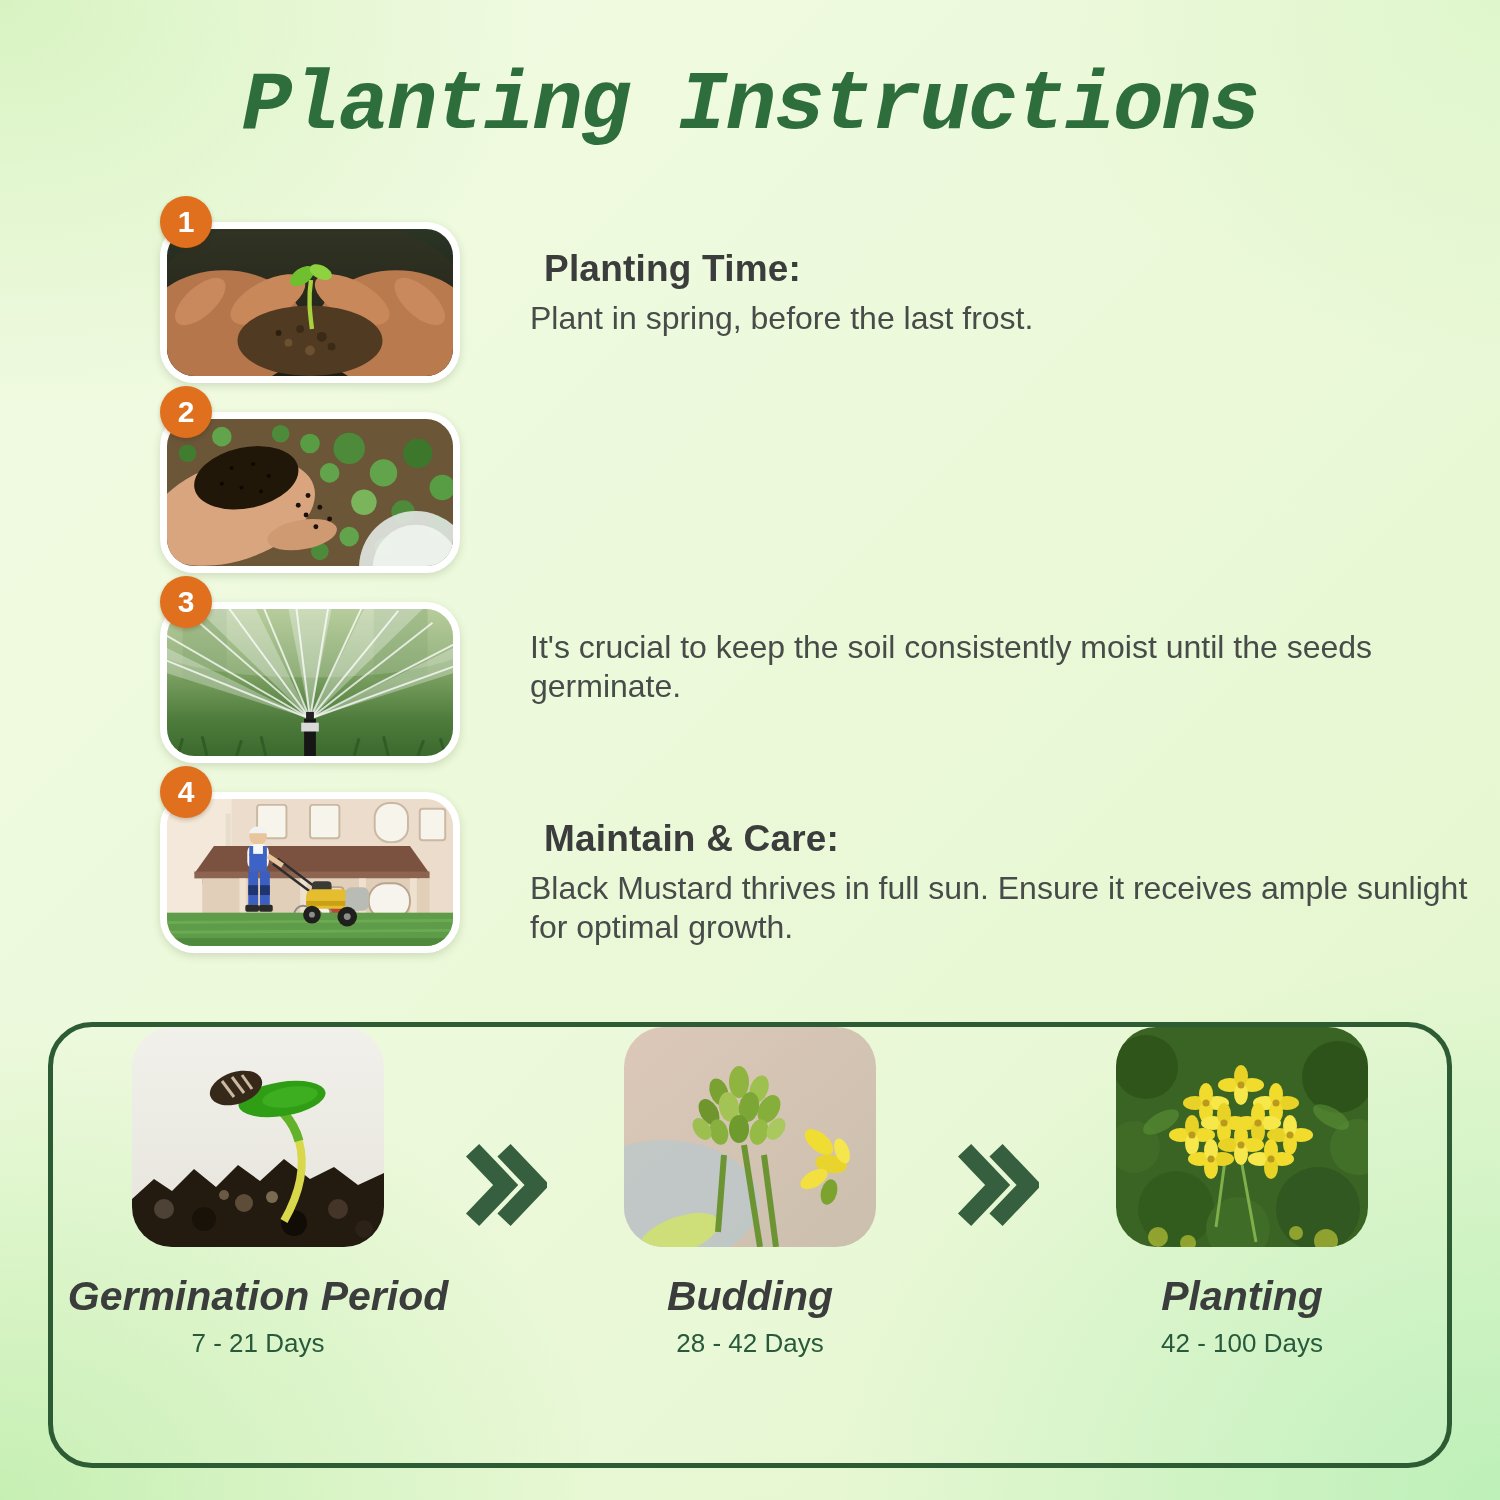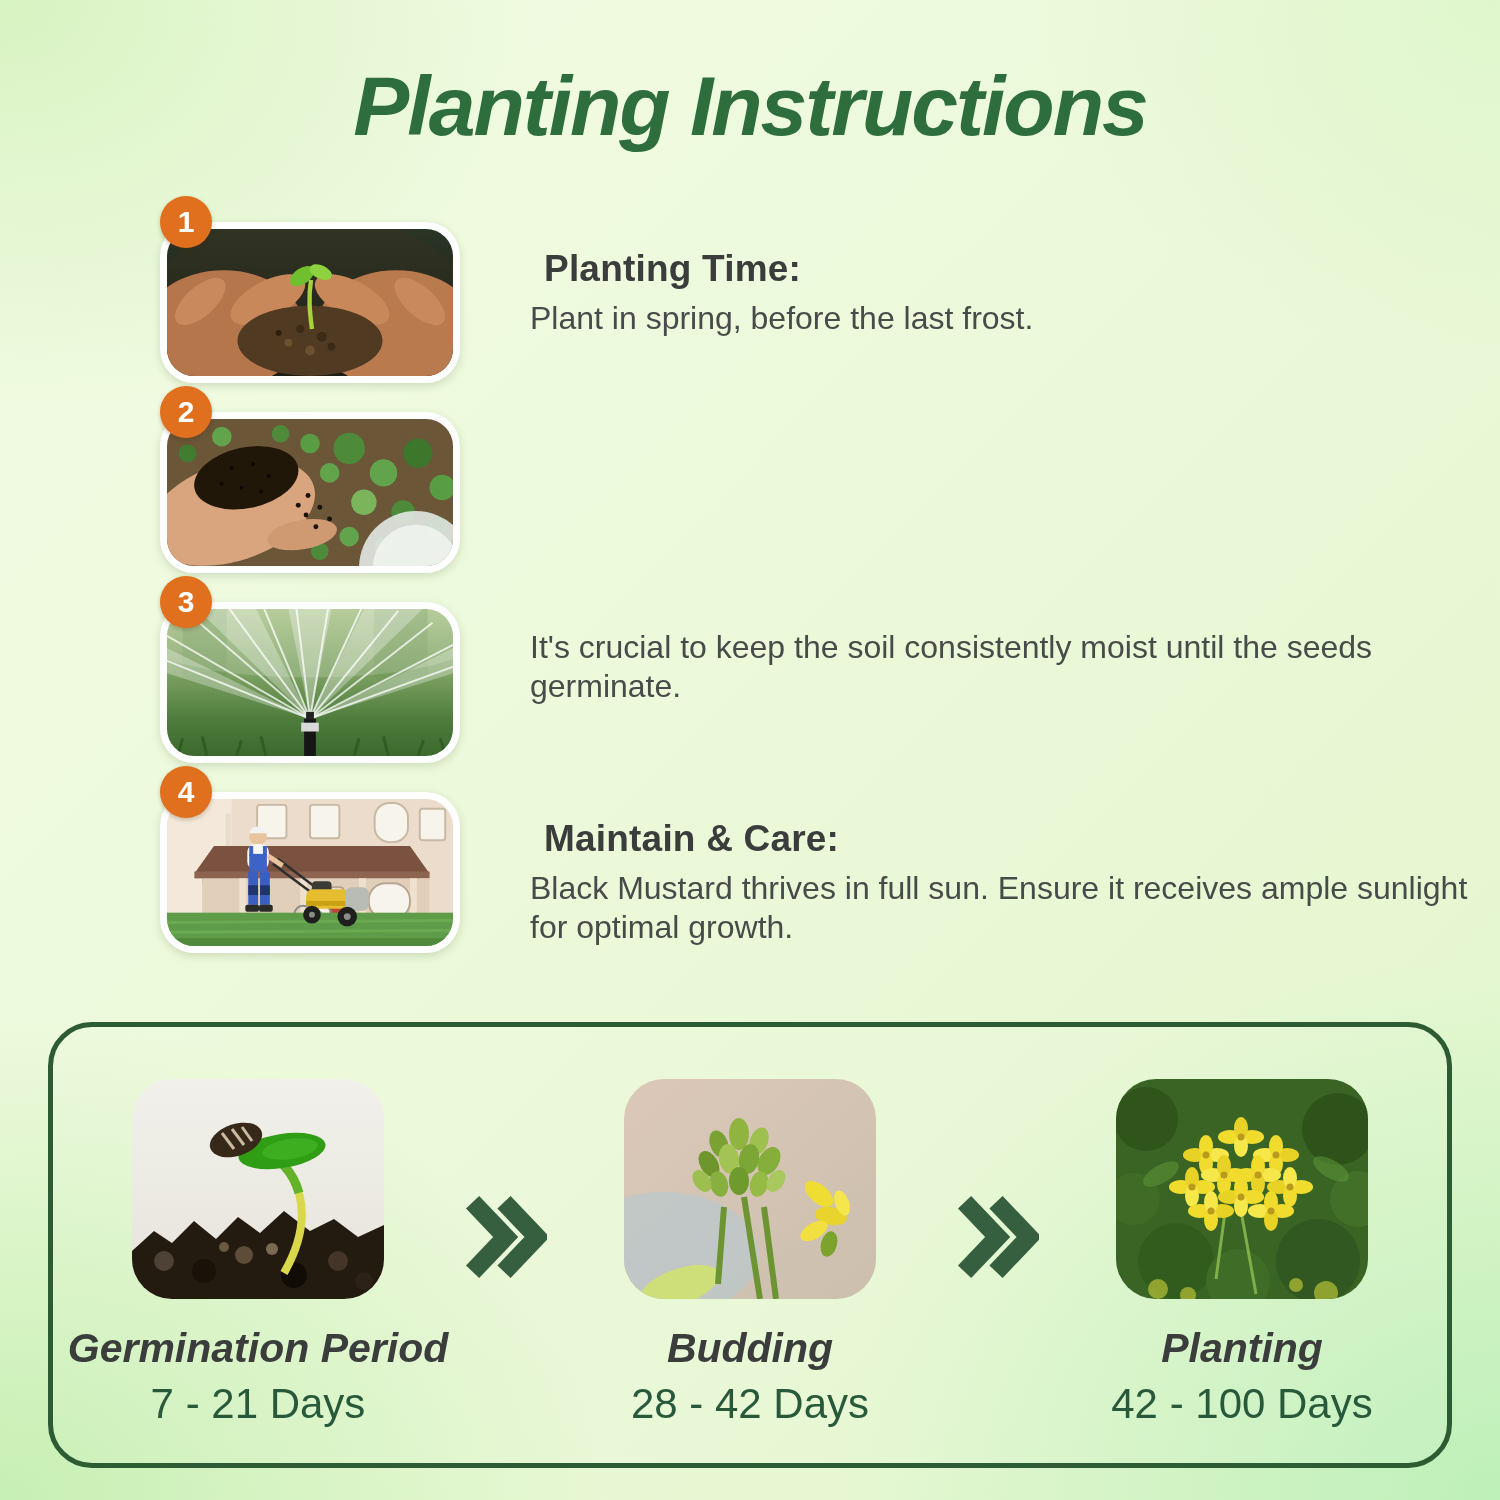--- a/index.html
+++ b/index.html
@@ -14,21 +14,21 @@
       radial-gradient(900px 700px at 0% 0%, rgba(190,235,160,.50), transparent 60%),
       radial-gradient(800px 600px at 100% 0%, rgba(205,242,185,.40), transparent 60%),
       radial-gradient(1000px 800px at 0% 100%, rgba(168,232,148,.55), transparent 60%),
       radial-gradient(1100px 900px at 100% 100%, rgba(160,235,170,.55), transparent 60%),
       linear-gradient(135deg,#f2fbe4 0%,#ecf9da 45%,#e2f6cc 100%);
   }
   .title{
     position:absolute;top:58px;left:0;width:100%;
     text-align:center;
     font-size:84px;font-weight:800;font-style:italic;
-    letter-spacing:-2px;color:#2e6e3c;margin:0;
+    letter-spacing:-2px;color:#2e6e3c;margin:0;font-family:Liberation Mono, monospace;
   }
   .steps{position:absolute;top:222px;left:160px;}
   .step{display:flex;align-items:flex-start;margin-bottom:29px;height:161px;}
   .media{
     position:relative;flex:none;width:286px;height:147px;
     background:#ffffff;border-radius:34px;padding:7px;
     box-shadow:0 3px 8px rgba(60,90,40,.18);
   }
   .media svg{width:286px;height:147px;border-radius:27px;display:block;}
   .badge{
@@ -38,27 +38,26 @@
     box-shadow:0 2px 4px rgba(80,40,0,.25);
   }
   .text{margin-left:70px;padding-top:26px;width:940px;}
   .text h2{margin:0 0 9px 14px;font-size:37px;font-weight:700;color:#3a3d3b;letter-spacing:.2px;}
   .text p{margin:0;font-size:32px;line-height:1.22;color:#474b49;}
   .timeline{
     position:absolute;top:1022px;left:48px;width:1404px;height:446px;
     box-sizing:border-box;border:5px solid #2c5b34;border-radius:44px;
     background:rgba(255,255,255,.05);
     display:flex;justify-content:center;align-items:flex-start;
-    padding-top:52px;
   }
   .stage{width:400px;display:flex;flex-direction:column;align-items:center;flex:none;}
   .stage-photo{width:252px;height:220px;border-radius:40px;overflow:hidden;flex:none;}
   .stage-photo svg{width:252px;height:220px;display:block;}
   .stage-label{margin-top:26px;font-size:41px;font-weight:700;font-style:italic;color:#3a3d3b;white-space:nowrap;}
-  .stage-days{margin-top:8px;font-size:42px;color:#27593a;}
+  .stage-days{margin-top:8px;font-size:26px;color:#27593a;}
   .chevron{flex:none;width:92px;margin-top:112px;display:flex;justify-content:center;}
 </style>
 </head>
 <body>
 
 <div id="canvas">
 
   <h1 class="title">Planting Instructions</h1>
 
   <div class="steps">

